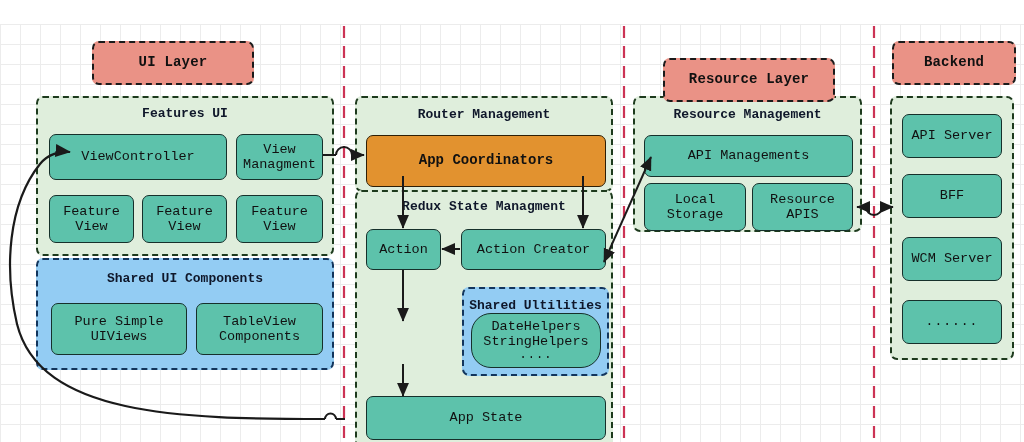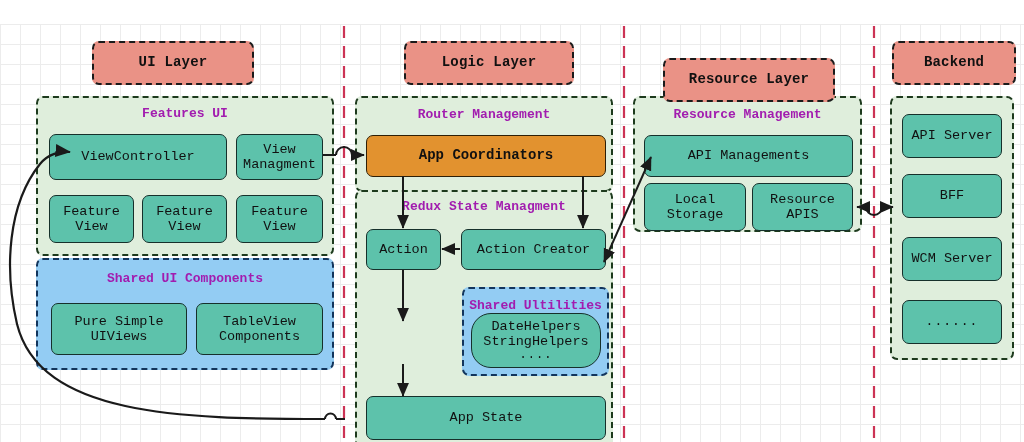--- a/index.html
+++ b/index.html
@@ -62,21 +62,21 @@
     border-radius: 7px;
     z-index: 2;
   }
   .group-title {
     position: absolute;
     left: 0;
     right: 0;
     text-align: center;
     font-weight: bold;
     font-size: 13px;
-    color: #a21caf;
+    color: #0f172a;
     z-index: 4;
   }
   
   .node-teal {
     background: #5dc2ab;
     border: 1.7px solid #16302b;
     border-radius: 7px;
     font-size: 13.5px;
     z-index: 4;
   }
@@ -186,29 +186,26 @@
   <div class="box node-teal" style="left:51px; top:279px; width:136px; height:52px; flex-direction:column;">
     <span>Pure Simple</span>
     <span>UIViews</span>
   </div>
 
   <div class="box node-teal" style="left:196px; top:279px; width:127px; height:52px; flex-direction:column;">
     <span>TableView</span>
     <span>Components</span>
   </div>
 
-  <div class="box layer-pill" style="left:404px; top:17px; width:170px; height:44px;">
-    <span>Logic  Layer</span>
-  </div>
 
   <div class="box group-green" style="left:355px; top:72px; width:258px; height:96px; display:block;">
     <div class="group-title" style="top:10px;">Router Management</div>
   </div>
 
-  <div class="box node-orange" style="left:366px; top:111px; width:240px; height:42px;">
+  <div class="box node-orange" style="left:366px; top:111px; width:240px; height:52px;">
     <span>App Coordinators</span>
   </div>
 
   <div class="box node-teal" style="left:366px; top:205px; width:75px; height:41px;">
     <span>Action</span>
   </div>
 
   <div class="box group-green" style="left:355px; top:166px; width:258px; height:270px; display:block;">
     <div class="group-title" style="top:8px;">Redux State Managment</div>
   </div>

